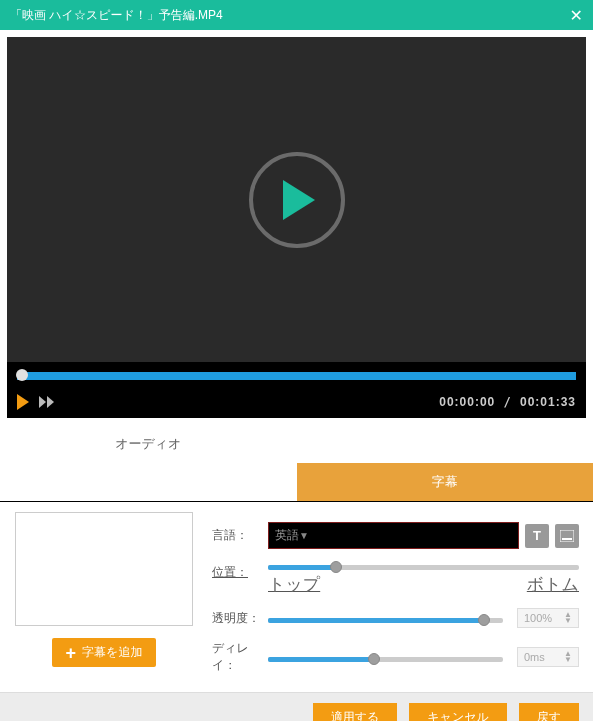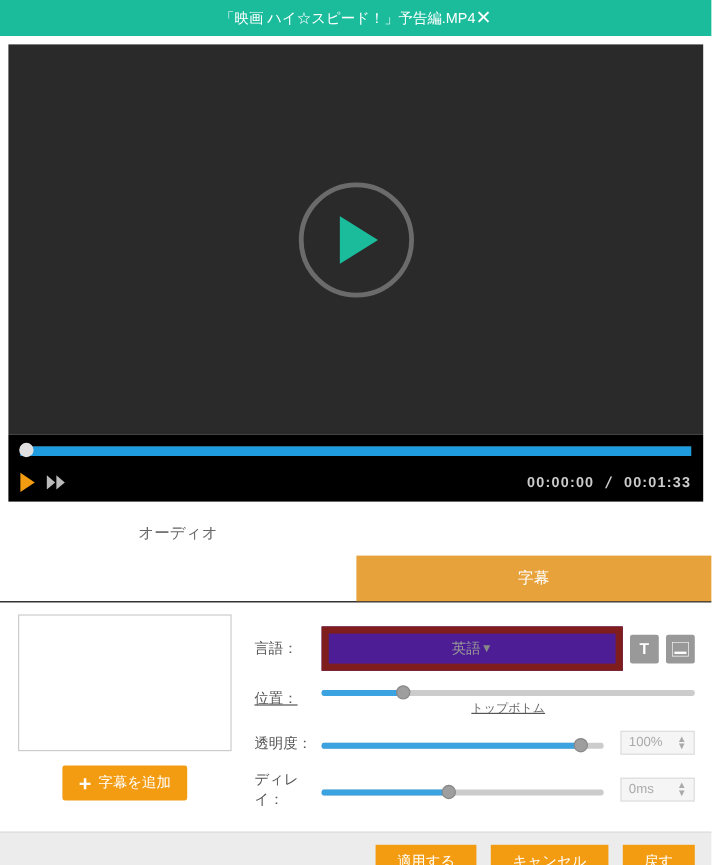--- a/index.html
+++ b/index.html
@@ -1,18 +1,18 @@
 <!DOCTYPE html>
 <html><head>
 <meta charset="utf-8">
 <style>
 * { box-sizing: border-box; margin: 0; padding: 0; font-family: "Meiryo", "Hiragino Sans", sans-serif; }
 body { width: 593px; height: 721px; background: #fff; overflow: hidden; }
 
-.titlebar { background: #1abc9c; height: 30px; display: flex; align-items: center; justify-content: center; padding: 0 10px; color: #fff; font-size: 12px; }
+.titlebar { background: #1abc9c; height: 30px; display: flex; align-items: center; justify-content: space-between; padding: 0 10px; color: #fff; font-size: 12px; }
 .titlebar .close { cursor: pointer; font-size: 16px; }
 
 .player-wrap { background: #fff; padding: 7px; font-weight: bold; }
 .video-area { background: #2a2a2a; height: 325px; display: flex; align-items: center; justify-content: center; }
 .play-circle { width: 96px; height: 96px; border: 4px solid #6b6b6b; border-radius: 50%; display: flex; align-items: center; justify-content: center; cursor: pointer; }
 .play-circle svg { margin-left: 8px; }
 
 .controls { background: #000; padding: 10px 10px 8px 10px; }
 .timeline { height: 8px; background: #4a4a4a; position: relative; cursor: pointer; }
 .timeline-fill { position: absolute; left: 0; top: 0; bottom: 0; background: #1f9cdf; width: 100%; }
@@ -31,26 +31,26 @@
 
 .panel { padding: 10px 14px 6px 14px; display: flex; gap: 18px; }
 .thumb-col { width: 180px; display: flex; flex-direction: column; align-items: center; }
 .thumb { border: 1px solid #ccc; width: 178px; height: 114px; }
 .add-btn { margin-top: 12px; background: #f39c12; color: #fff; border: none; padding: 6px 14px; font-size: 12px; cursor: pointer; display: flex; align-items: center; gap: 6px; border-radius: 2px; }
 .add-btn .plus { font-size: 18px; font-weight: bold; line-height: 14px; }
 
 .form-col { flex: 1; }
 .form-row { display: flex; align-items: center; margin-bottom: 12px; font-size: 12px; color: #555; margin-top: 10px; }
 .form-row .label { width: 56px; }
-.select { flex: 1; border: 6px solid #7f1d1d; background: #4c1d95; color: #999; padding: 4px 6px; font-size: 12px; display: flex; justify-content: center; align-items: center; cursor: pointer; }
+.select { flex: 1; border: 1px solid #7f1d1d; background: #000000; color: #999; padding: 4px 6px; font-size: 12px; display: flex; justify-content: flex-start; align-items: center; cursor: pointer; }
 .select .arrow { font-size: 10px; color: #888; }
 .icon-btn { background: #999; color: #fff; width: 24px; height: 24px; margin-left: 6px; display: flex; align-items: center; justify-content: center; font-size: 13px; cursor: pointer; border-radius: 2px; font-weight: bold; }
 
 .slider-wrap { flex: 1; }
-.slider-labels { display: flex; justify-content: center; font-size: 10px; color: #666; margin-top: 3px; }
+.slider-labels { display: flex; justify-content: space-between; font-size: 17px; color: #666; margin-top: 3px; }
 .slider-track { height: 5px; background: #ccc; position: relative; border-radius: 2px; margin-top: 4px; }
 .slider-fill { position: absolute; left: 0; top: 0; bottom: 0; background: #3ba3e0; border-radius: 2px; }
 .slider-thumb { position: absolute; width: 12px; height: 12px; border-radius: 50%; background: #9e9e9e; border:1px solid #888; top: -4px; transform: translateX(-50%); cursor: pointer; }
 
 .spin { background: #f5f5f5; color: #aaa; border: 1px solid #ddd; width: 62px; padding: 3px 6px; font-size: 11px; display: flex; justify-content: space-between; align-items: center; margin-left: 14px; }
 .spin .arrows { font-size: 8px; color: #aaa; display:flex; flex-direction:column; line-height:6px; }
 
 .footer { background: #ececec; padding: 10px 14px; display: flex; justify-content: flex-end; gap: 12px; border-top:1px solid #ddd; }
 .fbtn { background: #f39c12; color: #fff; border: none; padding: 6px 18px; font-size: 12px; border-radius: 0; cursor: pointer; }
 </style>

